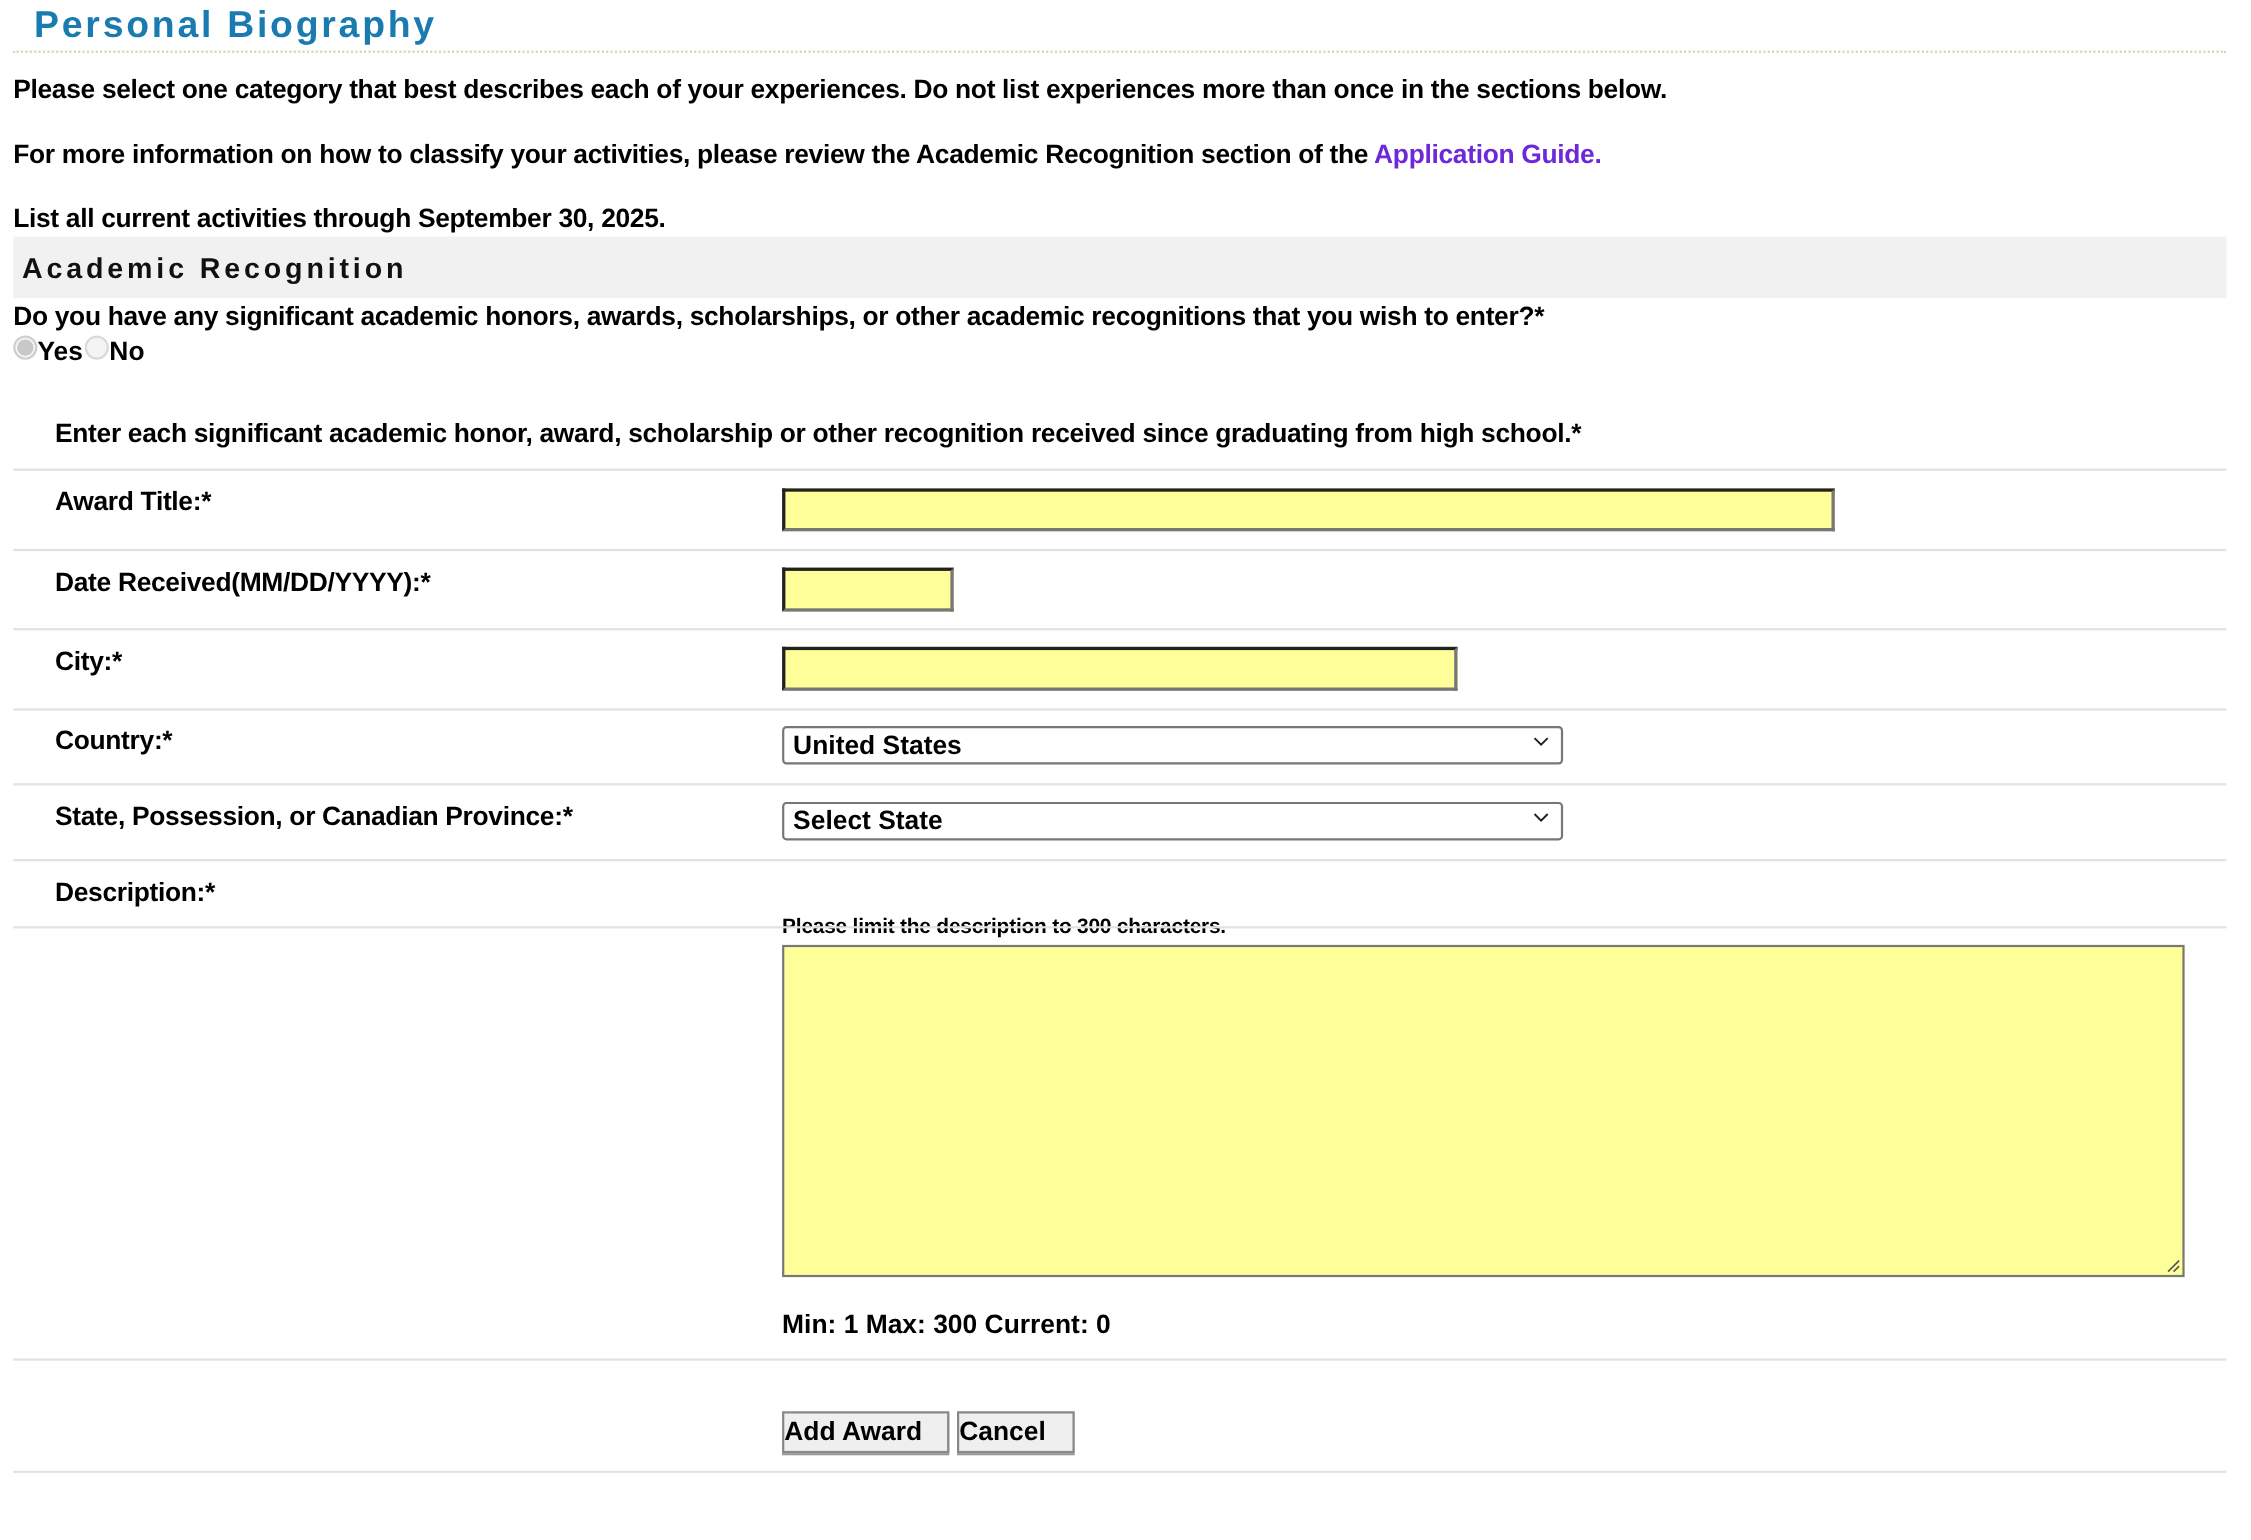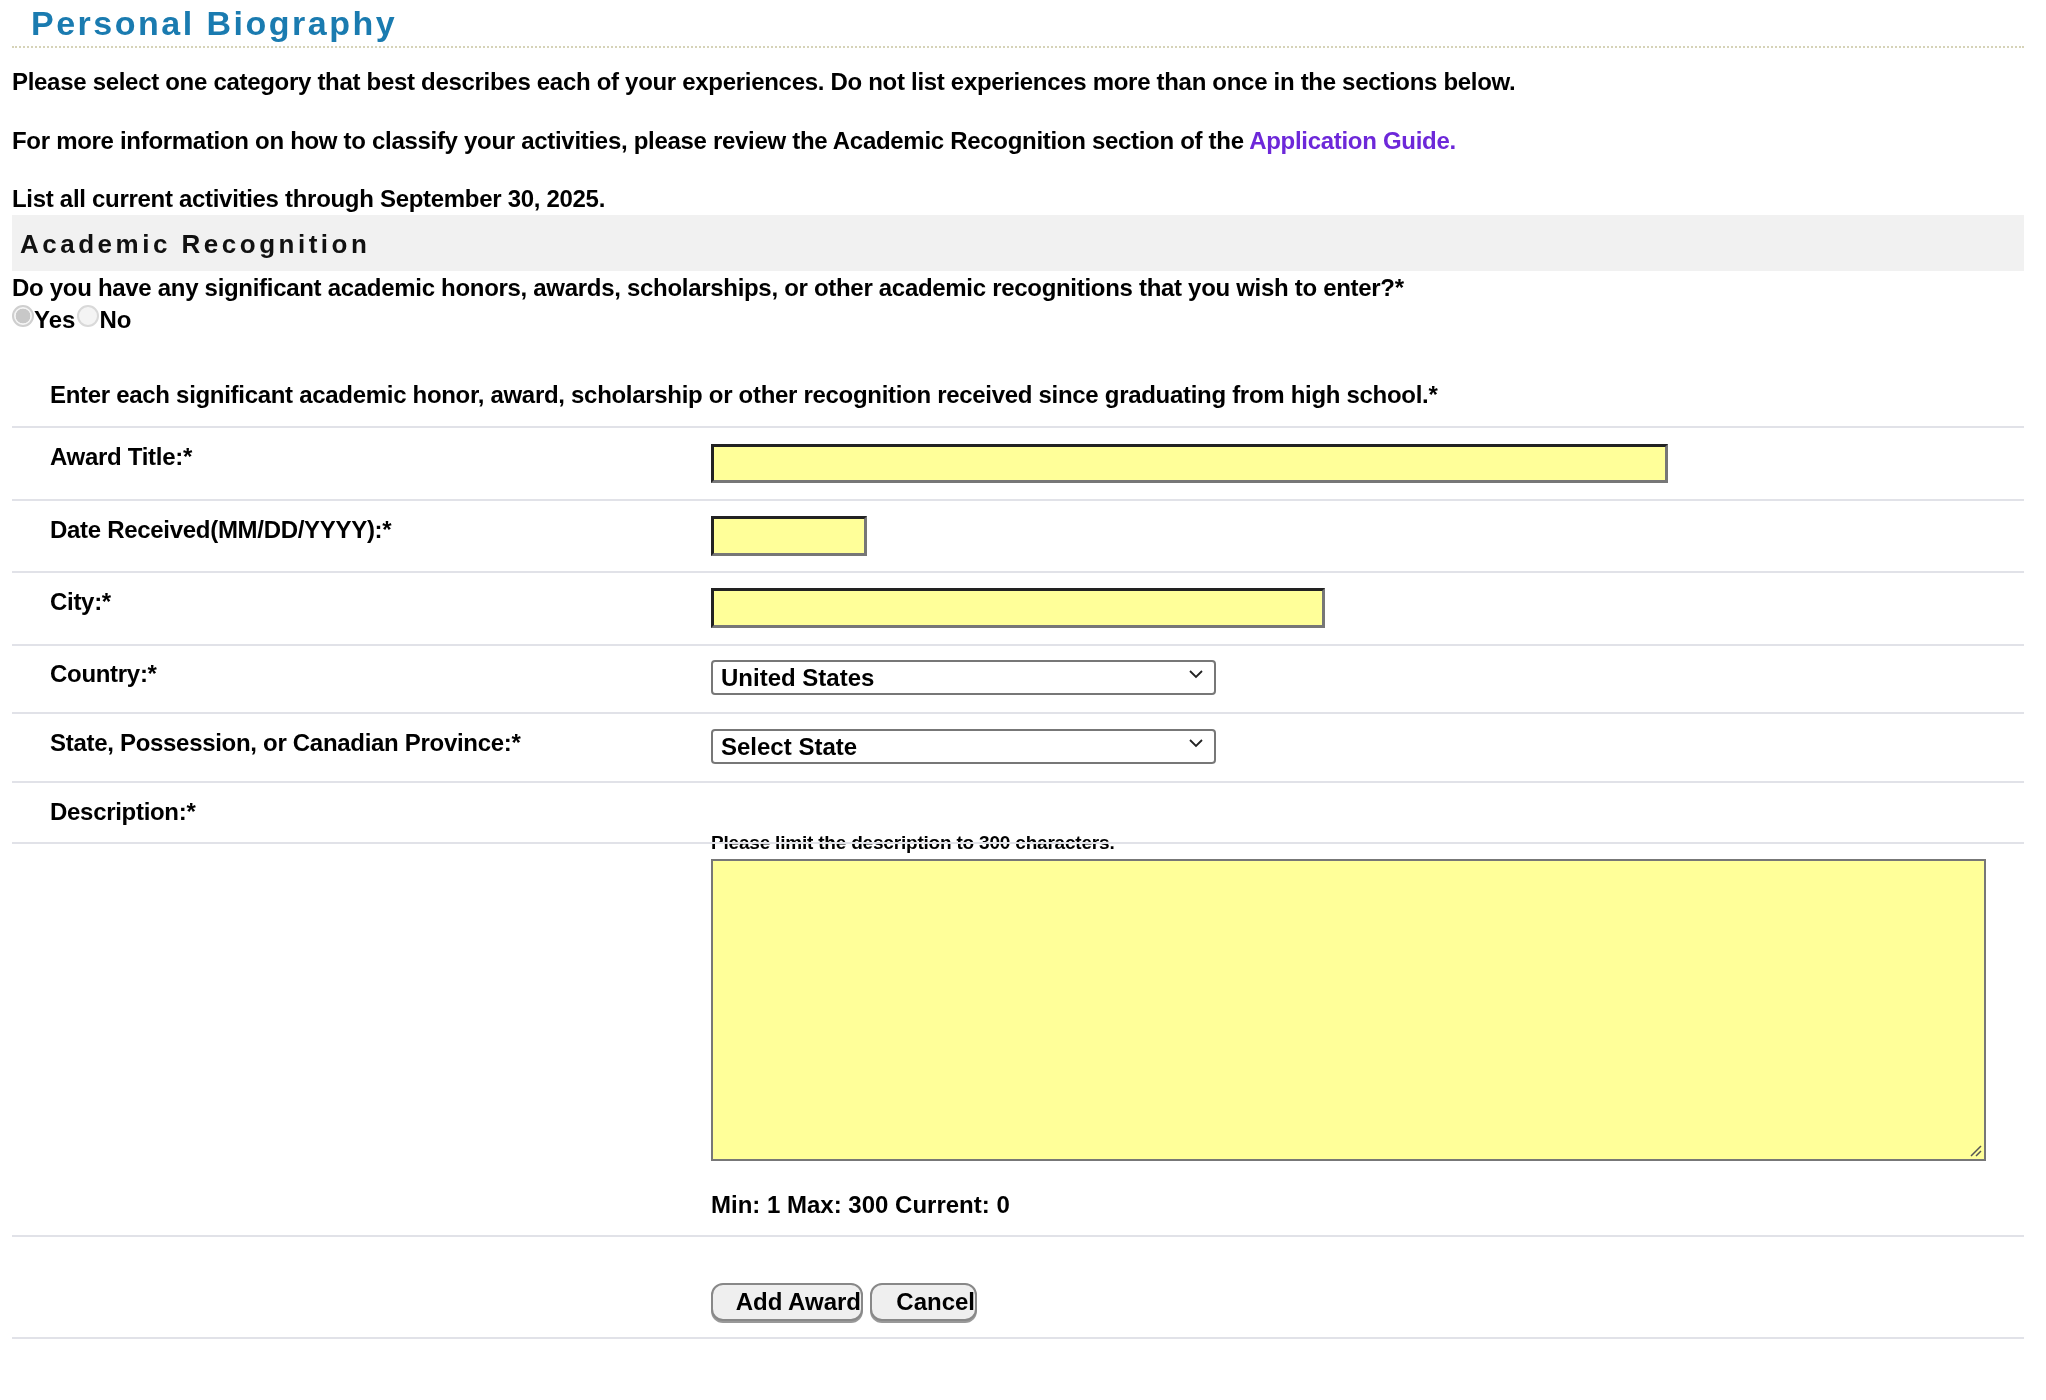--- a/index.html
+++ b/index.html
@@ -34,38 +34,38 @@
   .radio.checked { background: radial-gradient(circle, #c8c8c8 0 55%, #f4f4f4 60%); border-color: #cfcfcf; }
   .radio-label { margin-right: 2px; }
   .hr { left: 12px; width: 2012px; height: 0; border-top: 2px solid #e1e2e8; }
   .label { left: 50px; font-size: 24px; font-weight: bold; white-space: nowrap; letter-spacing: -0.3px; }
   .text-input {
     left: 711px; box-sizing: border-box; background: #ffff99;
     border-top: 3px solid #222; border-left: 3px solid #222;
     border-right: 3px solid #777; border-bottom: 3px solid #777;
   }
   .select {
-    left: 711px; width: 505px; height: 35px; box-sizing: border-box;
+    left: 711px; width: 710px; height: 35px; box-sizing: border-box;
     border: 2px solid #777; border-radius: 4px; background: #fff;
     font-size: 24px; font-weight: bold; padding-left: 8px; line-height: 31px;
   }
   .select .chev {
     position: absolute; right: 10px; top: 4px; width: 16px; height: 16px;
   }
   .hint { left: 711px; top: 802px; font-size: 19px; font-weight: bold; letter-spacing: -0.2px; margin-top: 30px; }
   .textarea {
     left: 711px; top: 859px; width: 1275px; height: 302px; box-sizing: border-box;
     background: #ffff99; border: 2px solid #777;
   }
   .resize-grip { position: absolute; right: 2px; bottom: 2px; width: 14px; height: 14px; }
   .counter { left: 711px; top: 1191px; font-size: 24px; font-weight: bold; text-align: center; }
   .btn {
     top: 1283px; height: 38px; box-sizing: border-box; background: #efefef;
-    border: 2px solid #888; border-radius: 12px; font-size: 24px; font-weight: bold;
-    text-align: right; line-height: 34px; box-shadow: 0 2px 0 #999;
+    border: 2px solid #888; border-radius: 0; font-size: 24px; font-weight: bold;
+    text-align: left; line-height: 34px; box-shadow: 0 2px 0 #999;
   }
 </style>
 </head>
 <body>
 
 <div class="abs page-title">Personal Biography</div>
 <div class="abs dotted-rule"></div>
 
 <div class="abs para" style="top:68px">Please select one category that best describes each of your experiences. Do not list experiences more than once in the sections below.</div>
 <div class="abs para" style="top:127px"><span>For more information on how to classify your activities, please review the Academic Recognition section of the </span><a href="#">Application Guide.</a></div>

